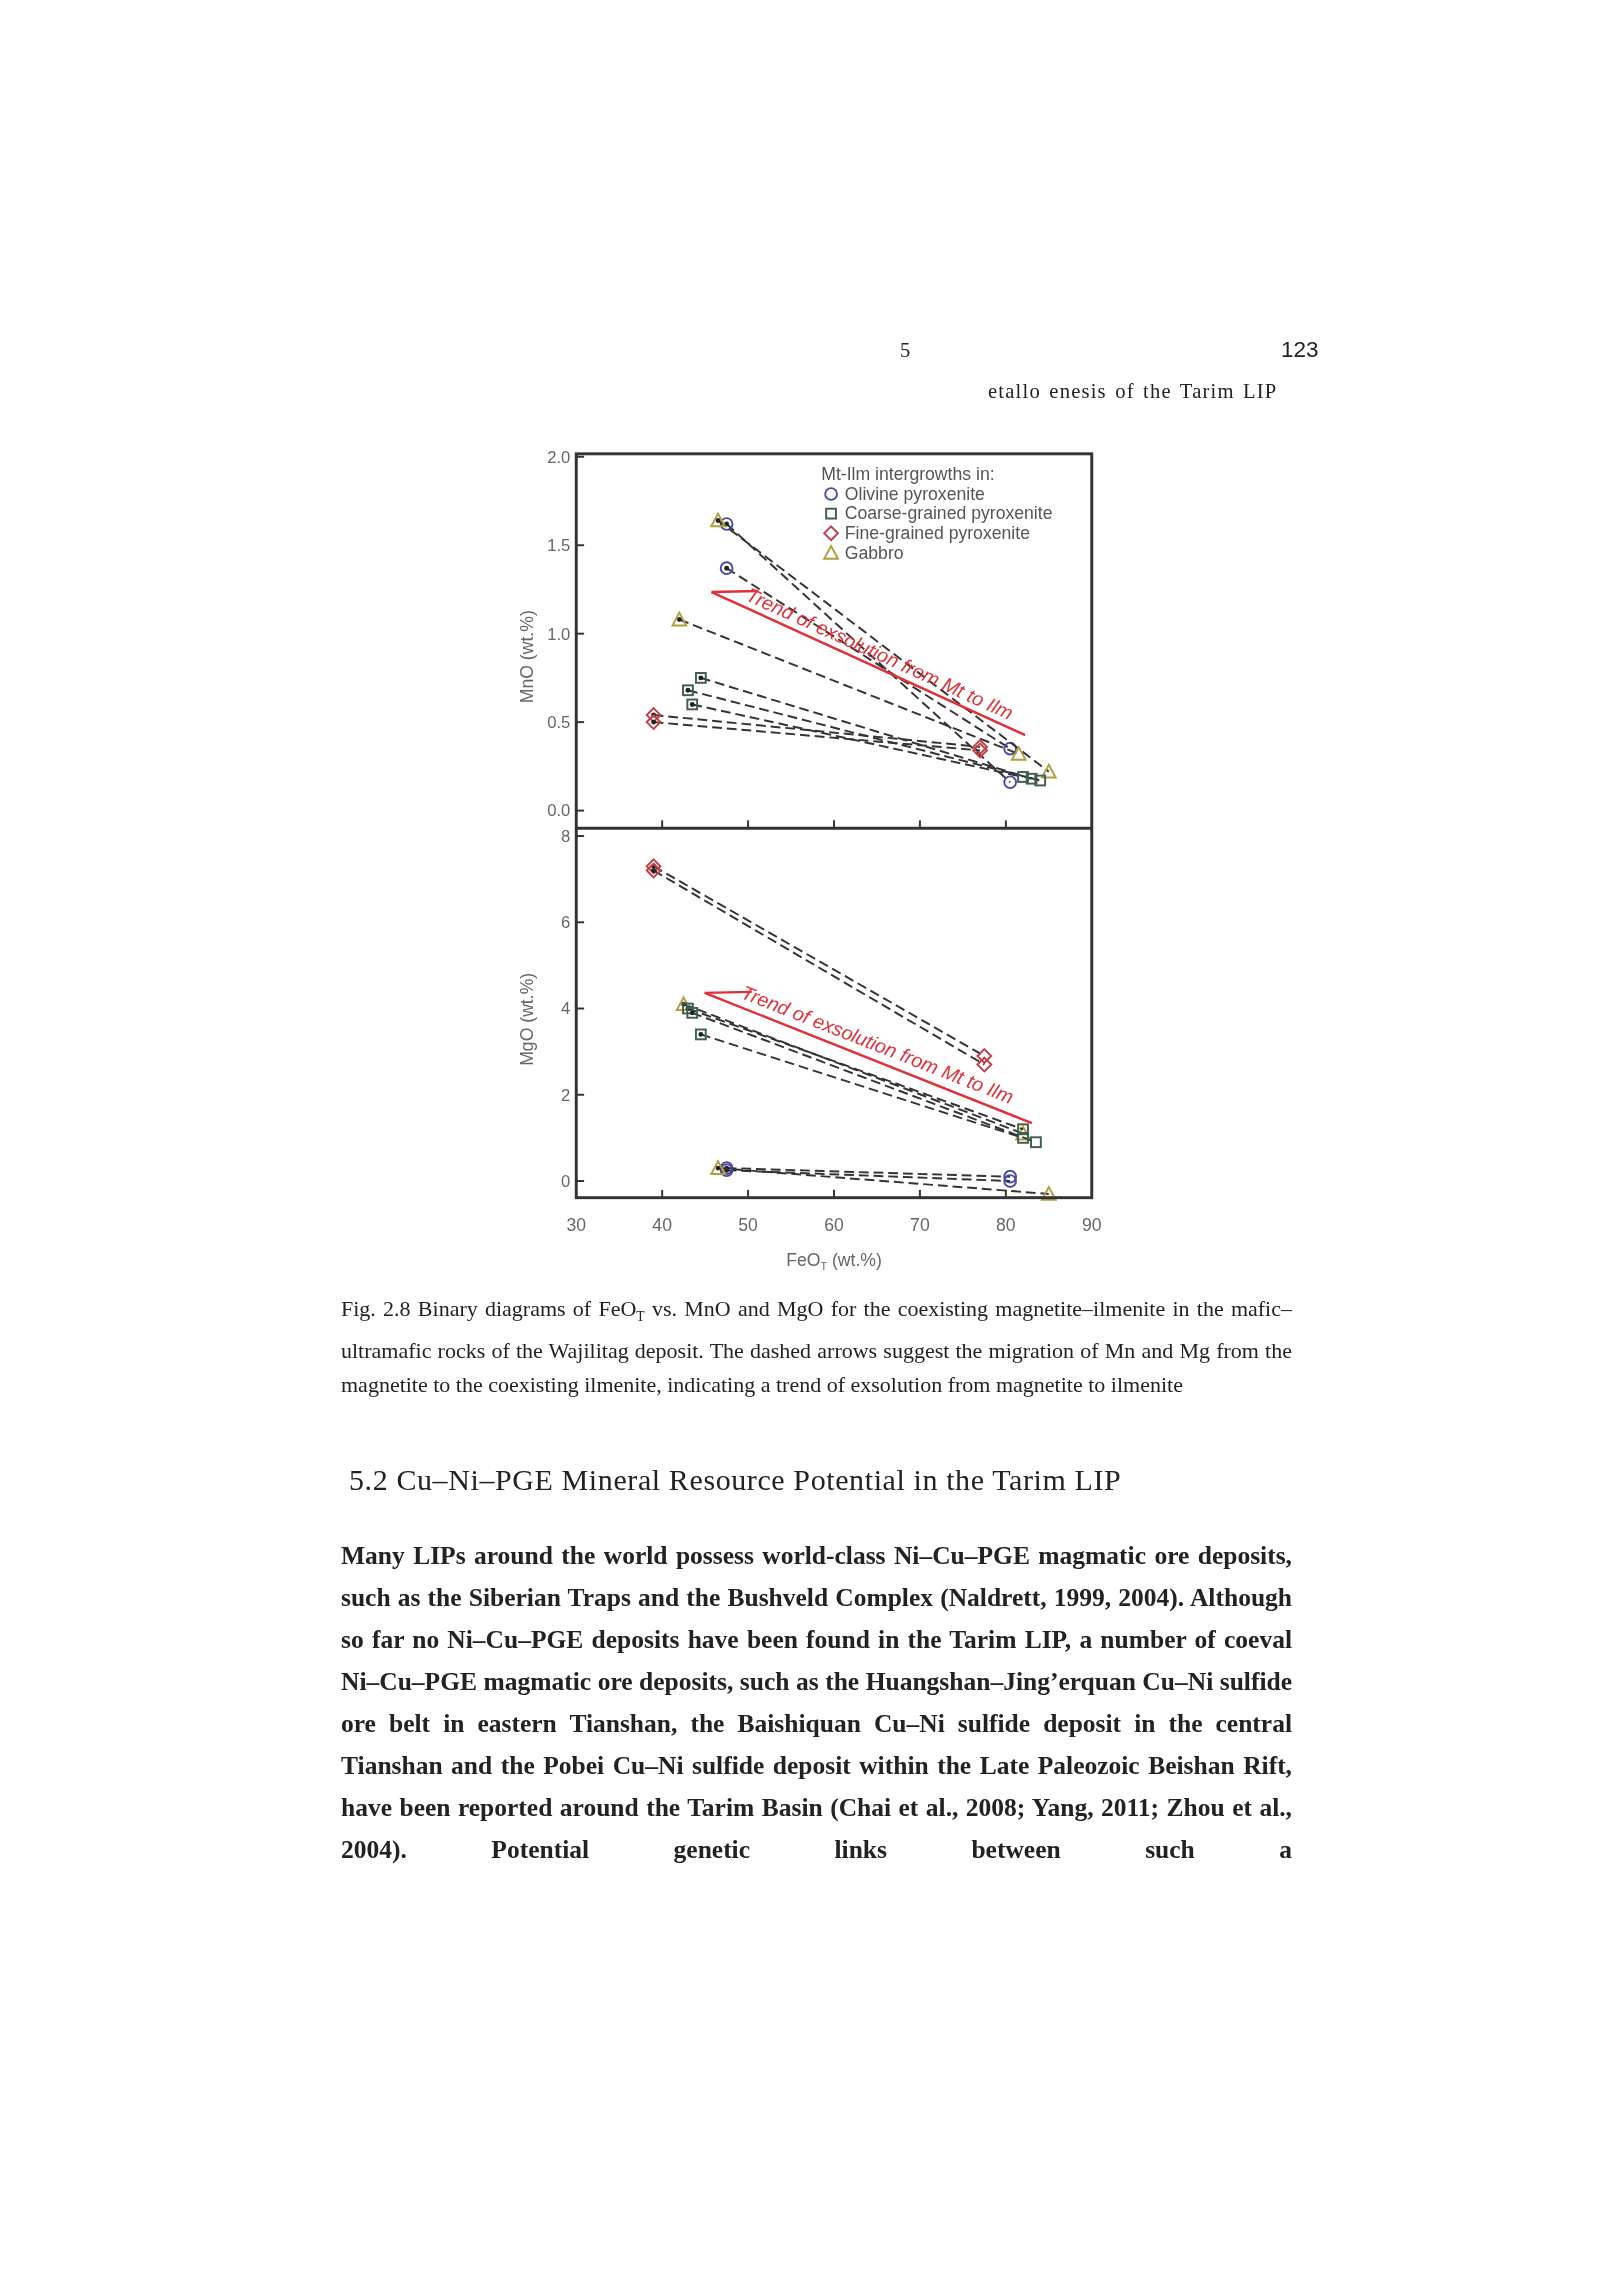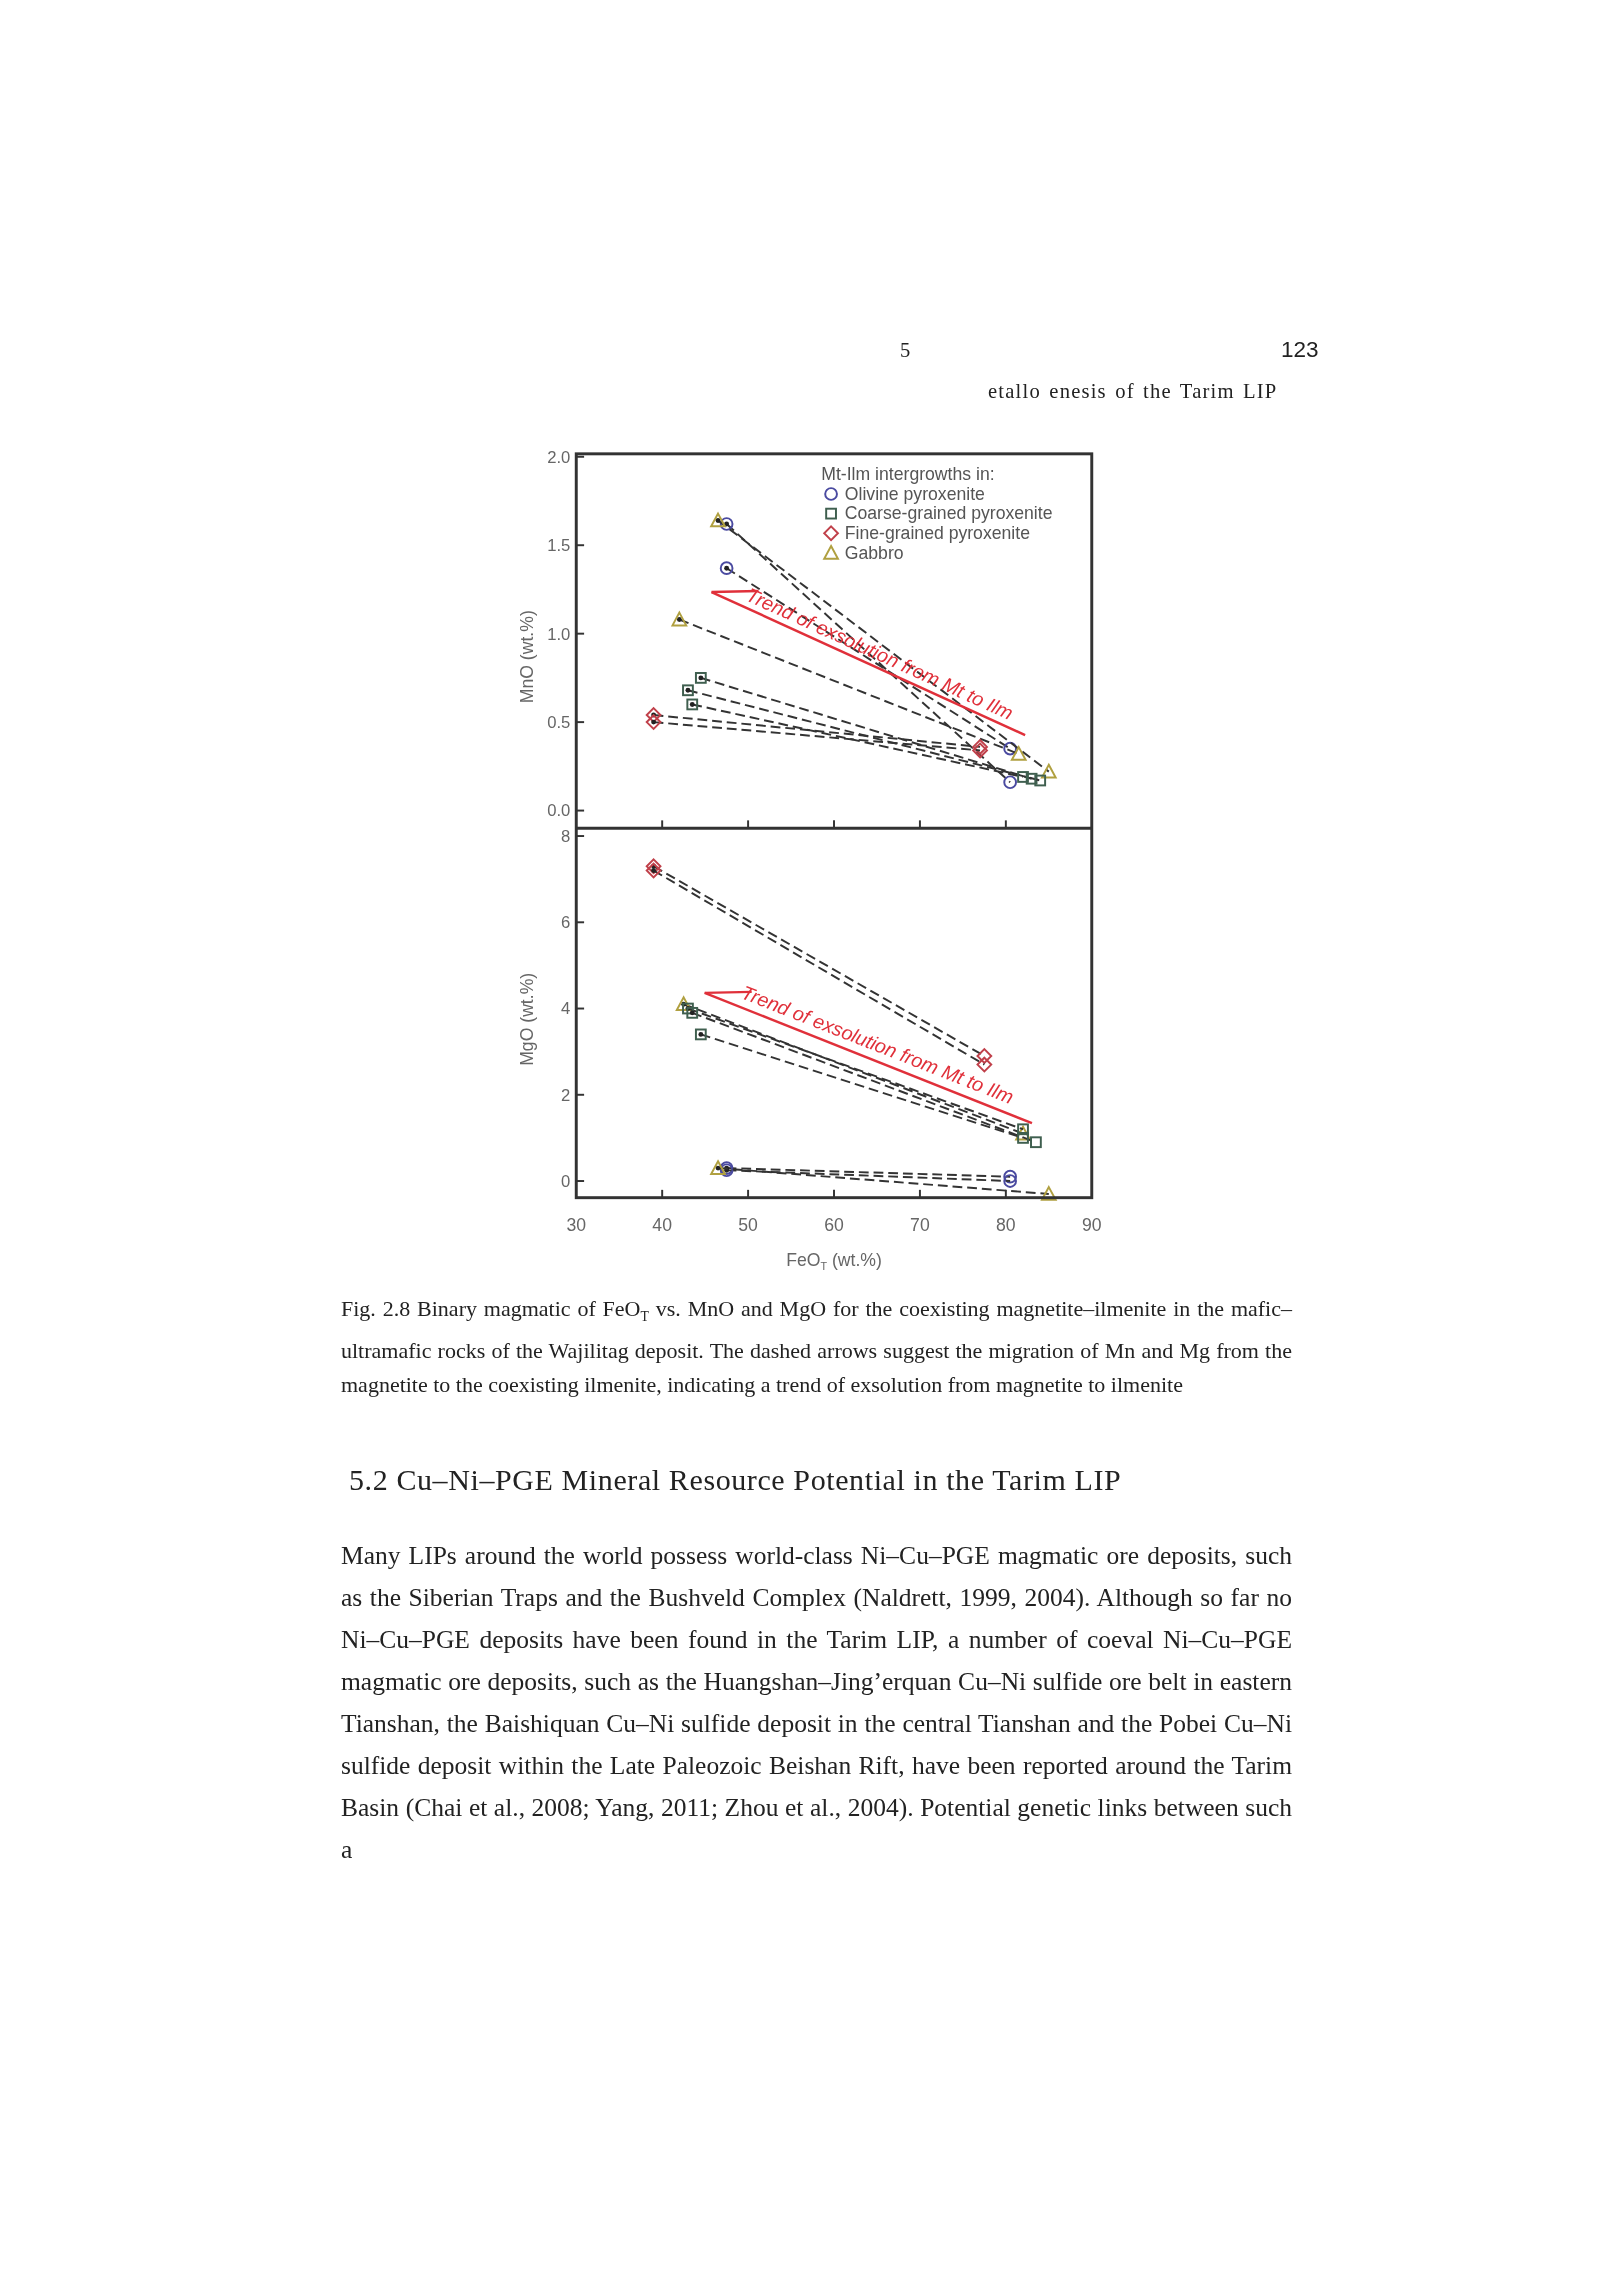--- a/index.html
+++ b/index.html
@@ -5,21 +5,21 @@
   html, body { margin: 0; padding: 0; background: #ffffff; }
   body { width: 1620px; height: 2292px; position: relative; overflow: hidden; }
   .running-head { position: absolute; top: 339px; left: 0; width: 1620px; height: 29px; }
   .rh-chapter { position: absolute; left: 900px; top: 0; font-family: "Liberation Serif", serif; font-size: 20.6px; color: #222; }
   .rh-title { position: absolute; left: 988px; top: 0; font-family: Liberation Serif, serif; font-size: 20.6px; color: #222; letter-spacing: 1.2px; word-spacing: 2px; margin-top: 41px; }
   .rh-page { position: absolute; left: 1281px; top: -2px; font-family: "Liberation Sans", sans-serif; font-size: 22.5px; color: #222; }
   #figure { position: absolute; left: 0; top: 0; }
   .caption { position: absolute; left: 341px; top: 1292px; width: 951px; font-family: "Liberation Serif", serif; font-size: 22px; line-height: 34px; color: #222; text-align: justify; }
   .caption sub { font-size: 13.7px; }
   .section-heading { position: absolute; left: 341px; top: 1455px; font-family: "Liberation Serif", serif; font-size: 30px; color: #222; letter-spacing: 0.6px; margin: 8px; font-weight: normal; }
-  .body-text { position: absolute; left: 341px; top: 1535px; width: 951px; font-family: "Liberation Serif", serif; font-size: 25.5px; line-height: 42px; color: #222; text-align: justify; text-align-last: justify; margin: 0; }
+  .body-text { position: absolute; left: 341px; top: 1535px; width: 951px; font-family: "Liberation Serif", serif; font-size: 25.5px; line-height: 42px; color: #222; text-align: justify; text-align-last: justify; margin: 0; font-weight: bold; }
   .axis-text { font-family: "Liberation Sans", sans-serif; fill: #666; }
   .legend-text { font-family: "Liberation Sans", sans-serif; fill: #555; font-size: 18px; }
   .trend-text { font-family: "Liberation Sans", sans-serif; fill: #e0303a; font-size: 20px; }
 </style>
 </head>
 <body>
 
 <div class="running-head">
   <span class="rh-chapter">5</span>
   <span class="rh-title">etallo enesis of the Tarim LIP</span>
@@ -160,18 +160,18 @@
       <text x="862" y="570" class="legend-text">Gabbro</text>
     </g>
   <text class="axis-text" id="ylabel-top" font-size="18" transform="translate(544,670) rotate(-90)" text-anchor="middle">MnO (wt.%)</text>
   <text class="axis-text" id="ylabel-bottom" font-size="18" transform="translate(544,1040) rotate(-90)" text-anchor="middle">MgO (wt.%)</text>
   <text class="axis-text" x="851" y="1292" font-size="18" text-anchor="middle">
     <tspan>FeO</tspan><tspan font-size="11" dy="4">T</tspan><tspan dy="-4"> (wt.%)</tspan>
   </text>
 </svg>
 
 <div class="caption">
-  <span>Fig. 2.8</span><span> Binary magmatic of FeO</span><sub>T</sub><span> vs. MnO and MgO for the coexisting magnetite–ilmenite in the mafic–ultramafic rocks of the Wajilitag deposit. The dashed arrows suggest the migration of Mn and Mg from the magnetite to the coexisting ilmenite, indicating a trend of exsolution from magnetite to ilmenite</span>
+  <span>Fig. 2.8</span><span> Binary diagrams of FeO</span><sub>T</sub><span> vs. MnO and MgO for the coexisting magnetite–ilmenite in the mafic–ultramafic rocks of the Wajilitag deposit. The dashed arrows suggest the migration of Mn and Mg from the magnetite to the coexisting ilmenite, indicating a trend of exsolution from magnetite to ilmenite</span>
 </div>
 
 <h2 class="section-heading">5.2 Cu–Ni–PGE Mineral Resource Potential in the Tarim LIP</h2>
 <p class="body-text">Many LIPs around the world possess world-class Ni–Cu–PGE magmatic ore deposits, such as the Siberian Traps and the Bushveld Complex (Naldrett, 1999, 2004). Although so far no Ni–Cu–PGE deposits have been found in the Tarim LIP, a number of coeval Ni–Cu–PGE magmatic ore deposits, such as the Huangshan–Jing’erquan Cu–Ni sulfide ore belt in eastern Tianshan, the Baishiquan Cu–Ni sulfide deposit in the central Tianshan and the Pobei Cu–Ni sulfide deposit within the Late Paleozoic Beishan Rift, have been reported around the Tarim Basin (Chai et al., 2008; Yang, 2011; Zhou et al., 2004). Potential genetic links between such a</p>
 
 
 </body></html>

